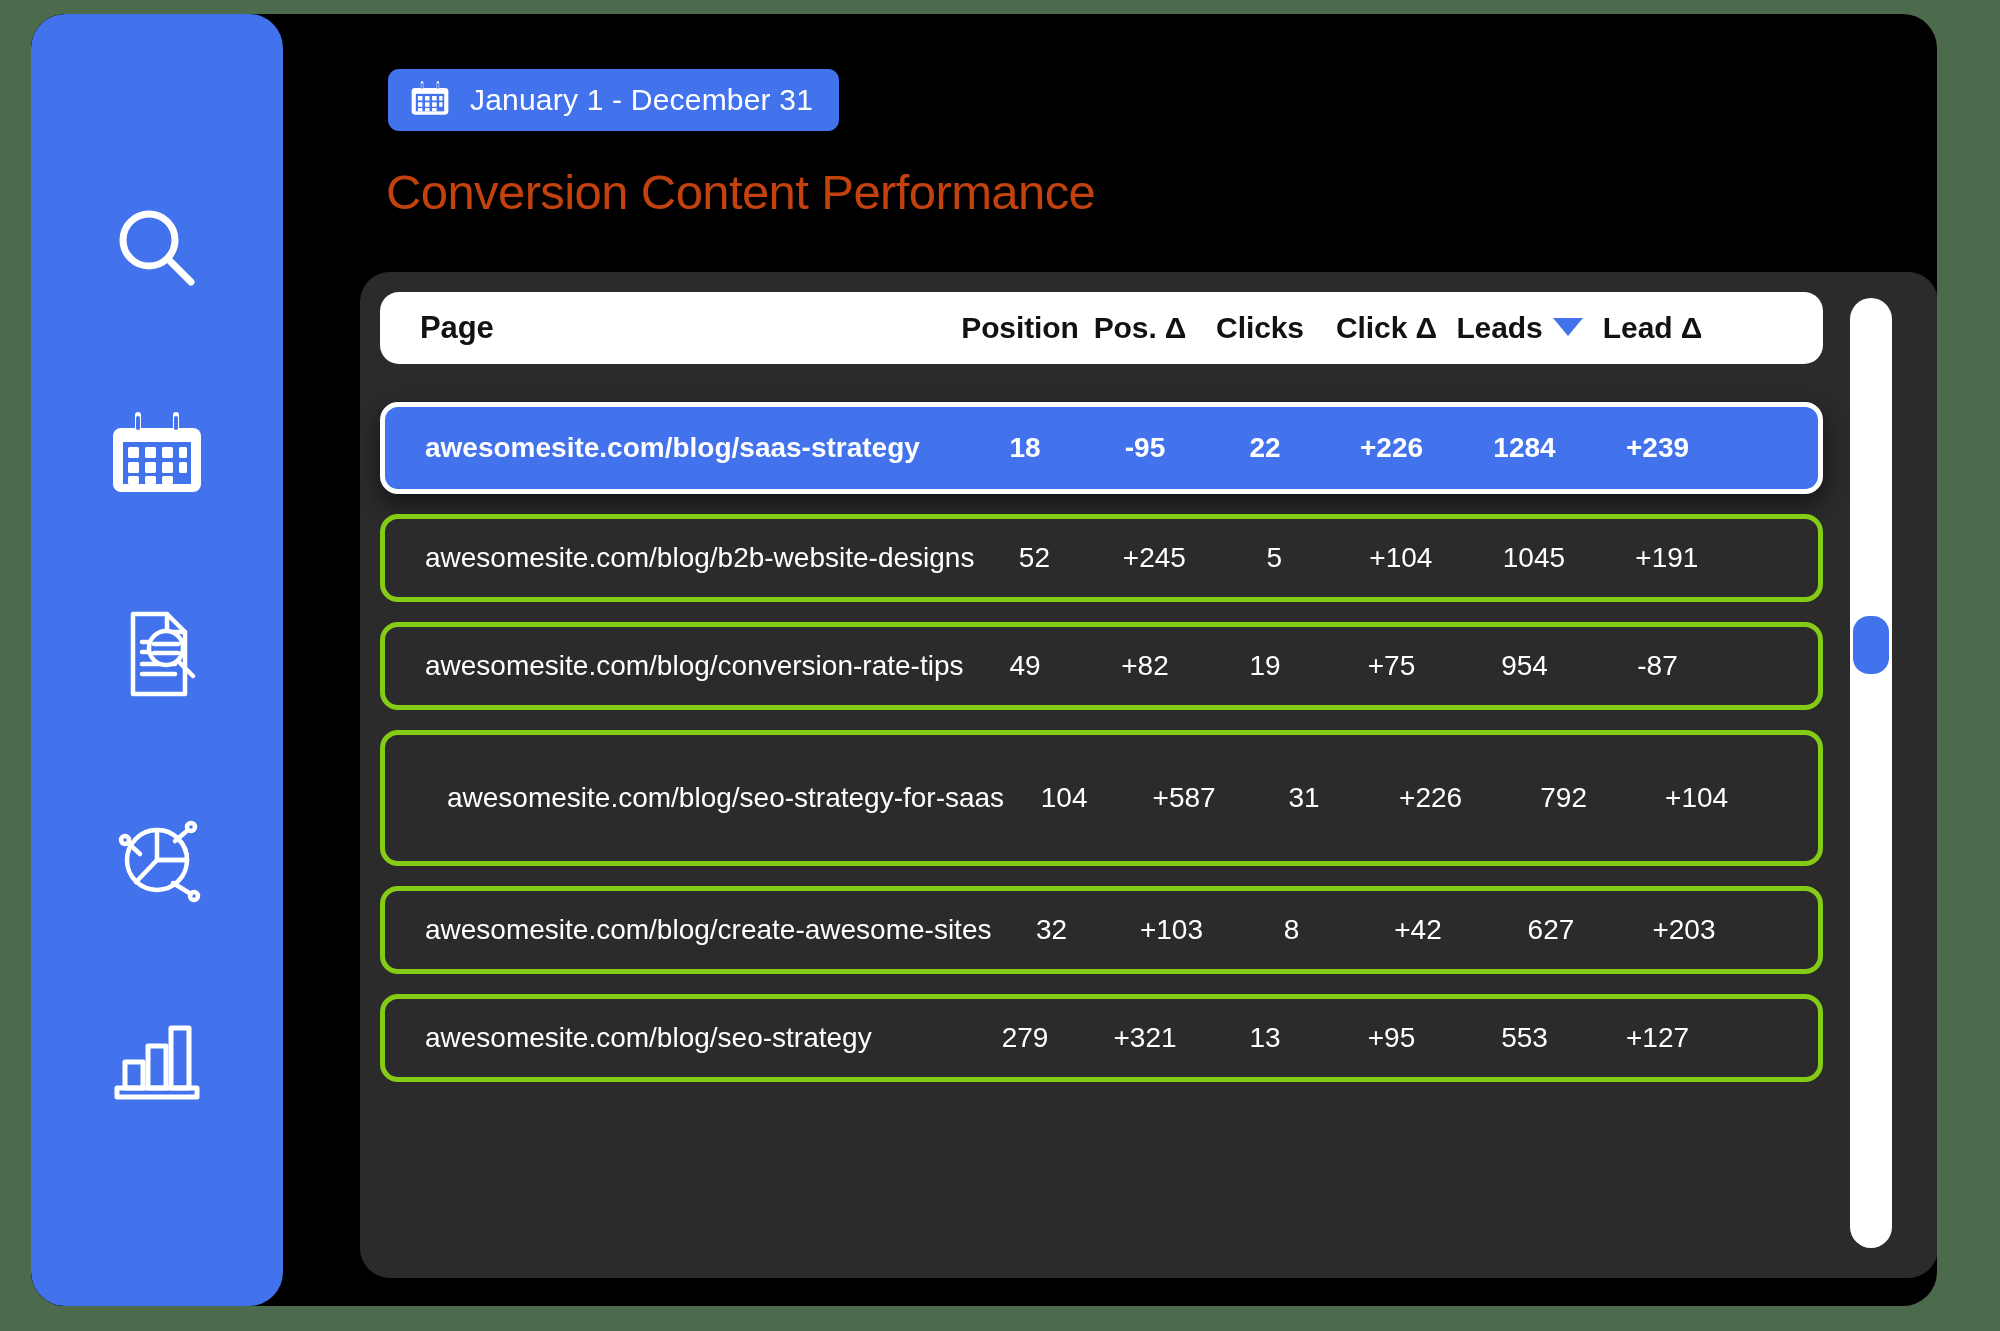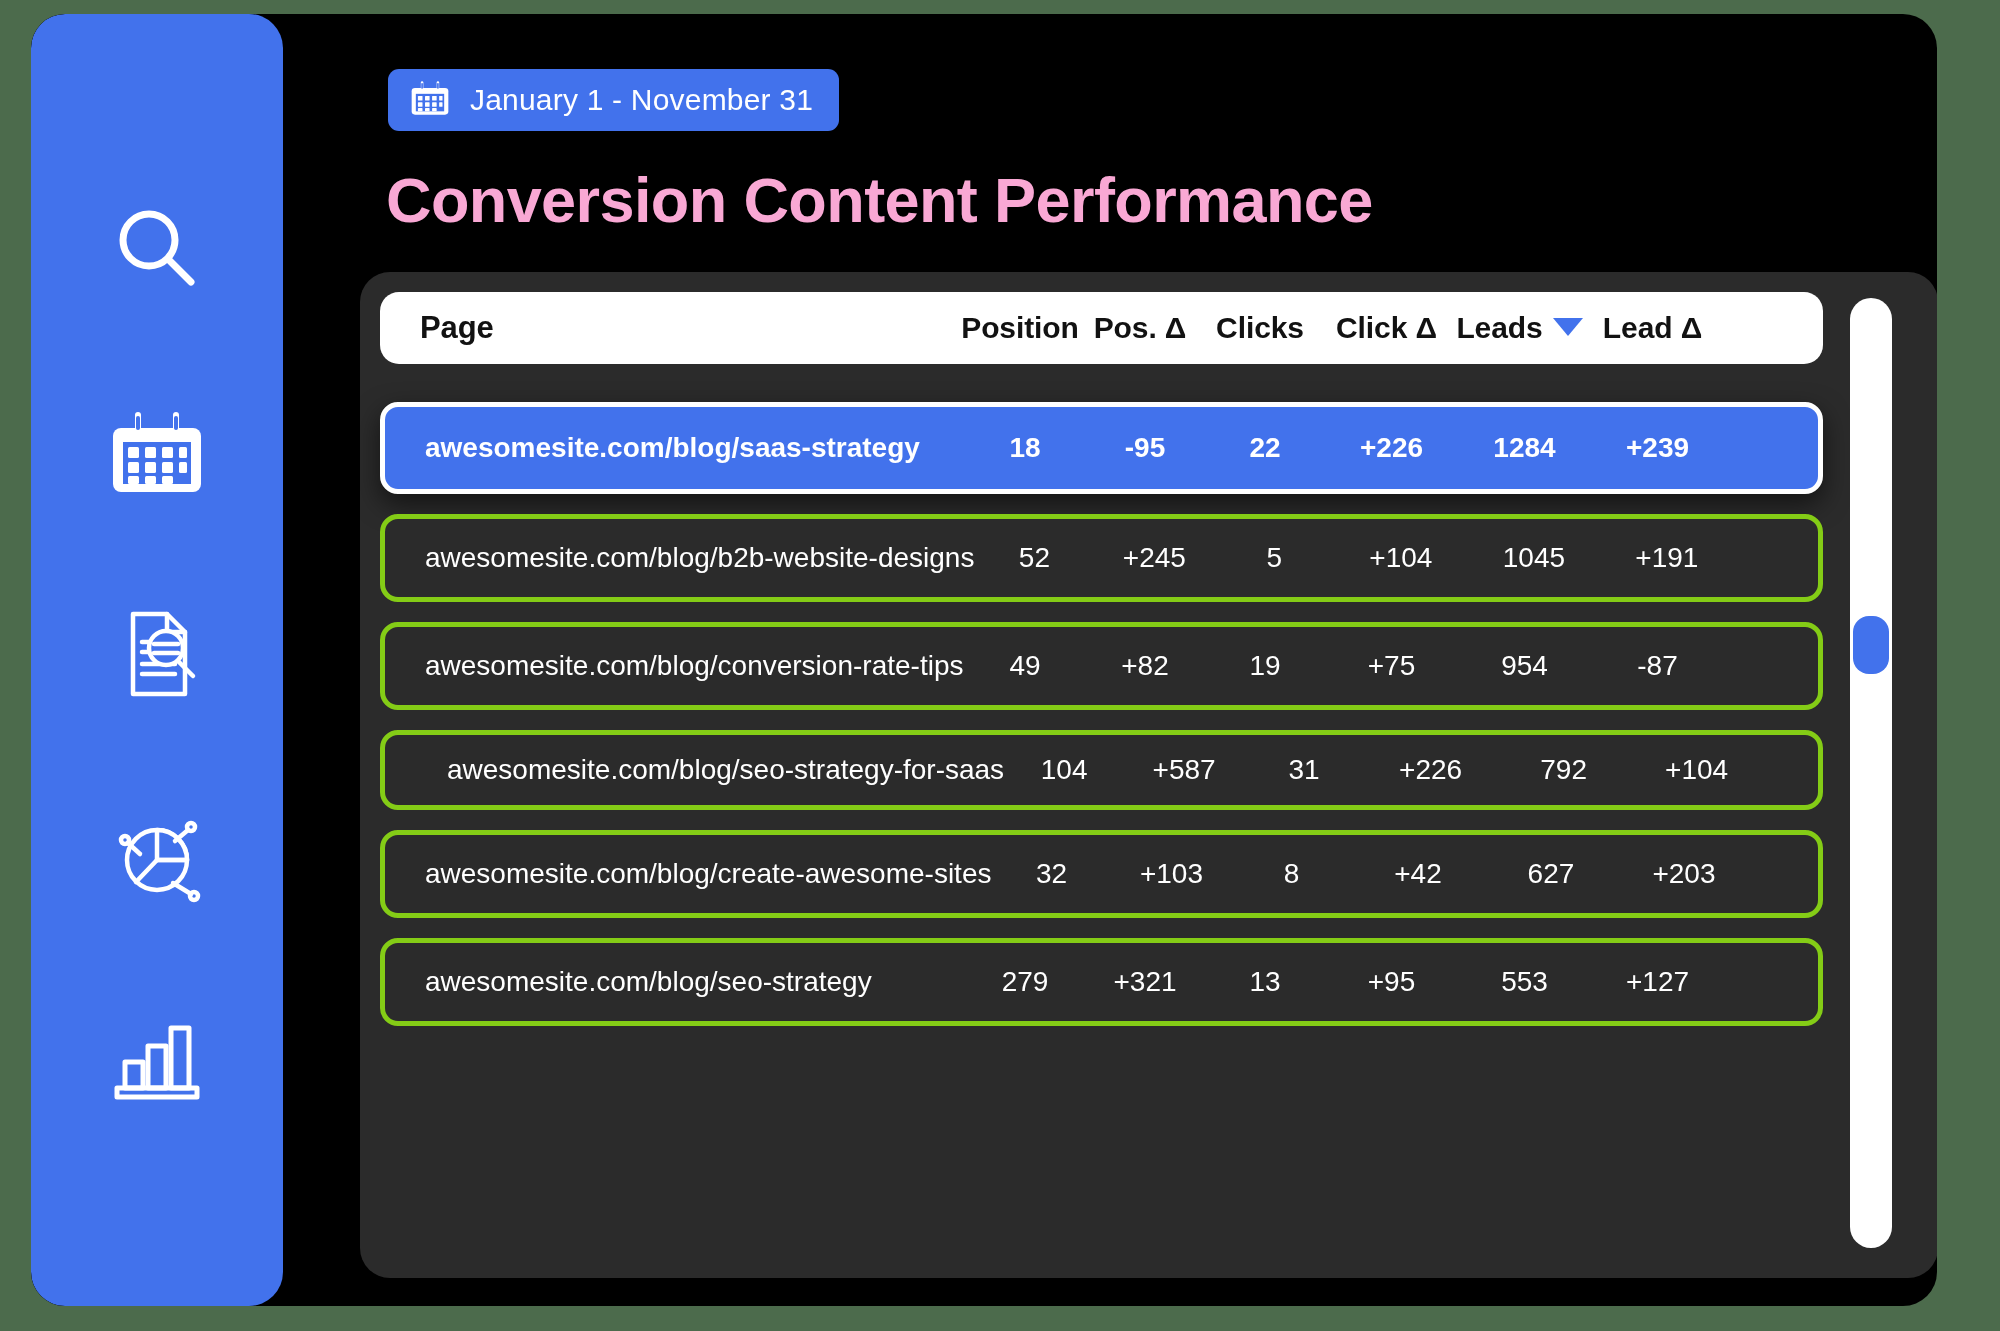--- a/index.html
+++ b/index.html
@@ -84,23 +84,23 @@
     font-weight: 400;
     letter-spacing: .2px;
     white-space: nowrap;
   }
 
   
   #page-title {
     position: absolute;
     left: 103px;
     top: 150px;
-    color: #f9a8d4;
-    font-size: 63px;
-    font-weight: 700;
+    color: #c2410c;
+    font-size: 49px;
+    font-weight: 400;
     letter-spacing: -0.6px;
     white-space: nowrap;
   }
 
   
   #table-panel {
     position: absolute;
     left: 77px;
     top: 258px;
     width: 1578px;
@@ -178,21 +178,21 @@
   .row.selected {
     background: #4272ec;
     border-color: #ffffff;
     height: 92px;
     box-shadow: 0 10px 26px rgba(0,0,0,.55);
   }
   .row.selected .r-cell { font-weight: 700; }
   .row.selected .c-num, .row.selected .c-num.wide { font-weight: 700; }
 
   
-  .row.tall { height: 80px; }
+  .row.tall { height: 136px; }
   .row.tall .c-page { padding-left: 62px; }
 
   
   #scrollbar-track {
     position: absolute;
     left: 1490px;
     top: 26px;
     width: 42px;
     height: 950px;
     background: #ffffff;
@@ -327,21 +327,21 @@
             <rect x="19" y="72" width="11" height="8" rx="1.5"></rect>
             <rect x="36" y="72" width="11" height="8" rx="1.5"></rect>
             <rect x="53" y="72" width="11" height="8" rx="1.5"></rect>
           </g>
           <g fill="none" stroke="#4272ec" stroke-width="4" stroke-linecap="round">
             <line x1="29" y1="14" x2="29" y2="24"></line>
             <line x1="67" y1="14" x2="67" y2="24"></line>
           </g>
         </svg>
       </span>
-      <span class="pill-label">January 1 - November 31</span>
+      <span class="pill-label">January 1 - December 31</span>
     </div>
 
     <h1 id="page-title">Conversion Content Performance</h1>
 
     <section id="table-panel">
 
       <div id="table-header">
         <div class="cols">
           <div class="h-cell c-page">Page</div>
           <div class="h-cell c-num">Position</div>

